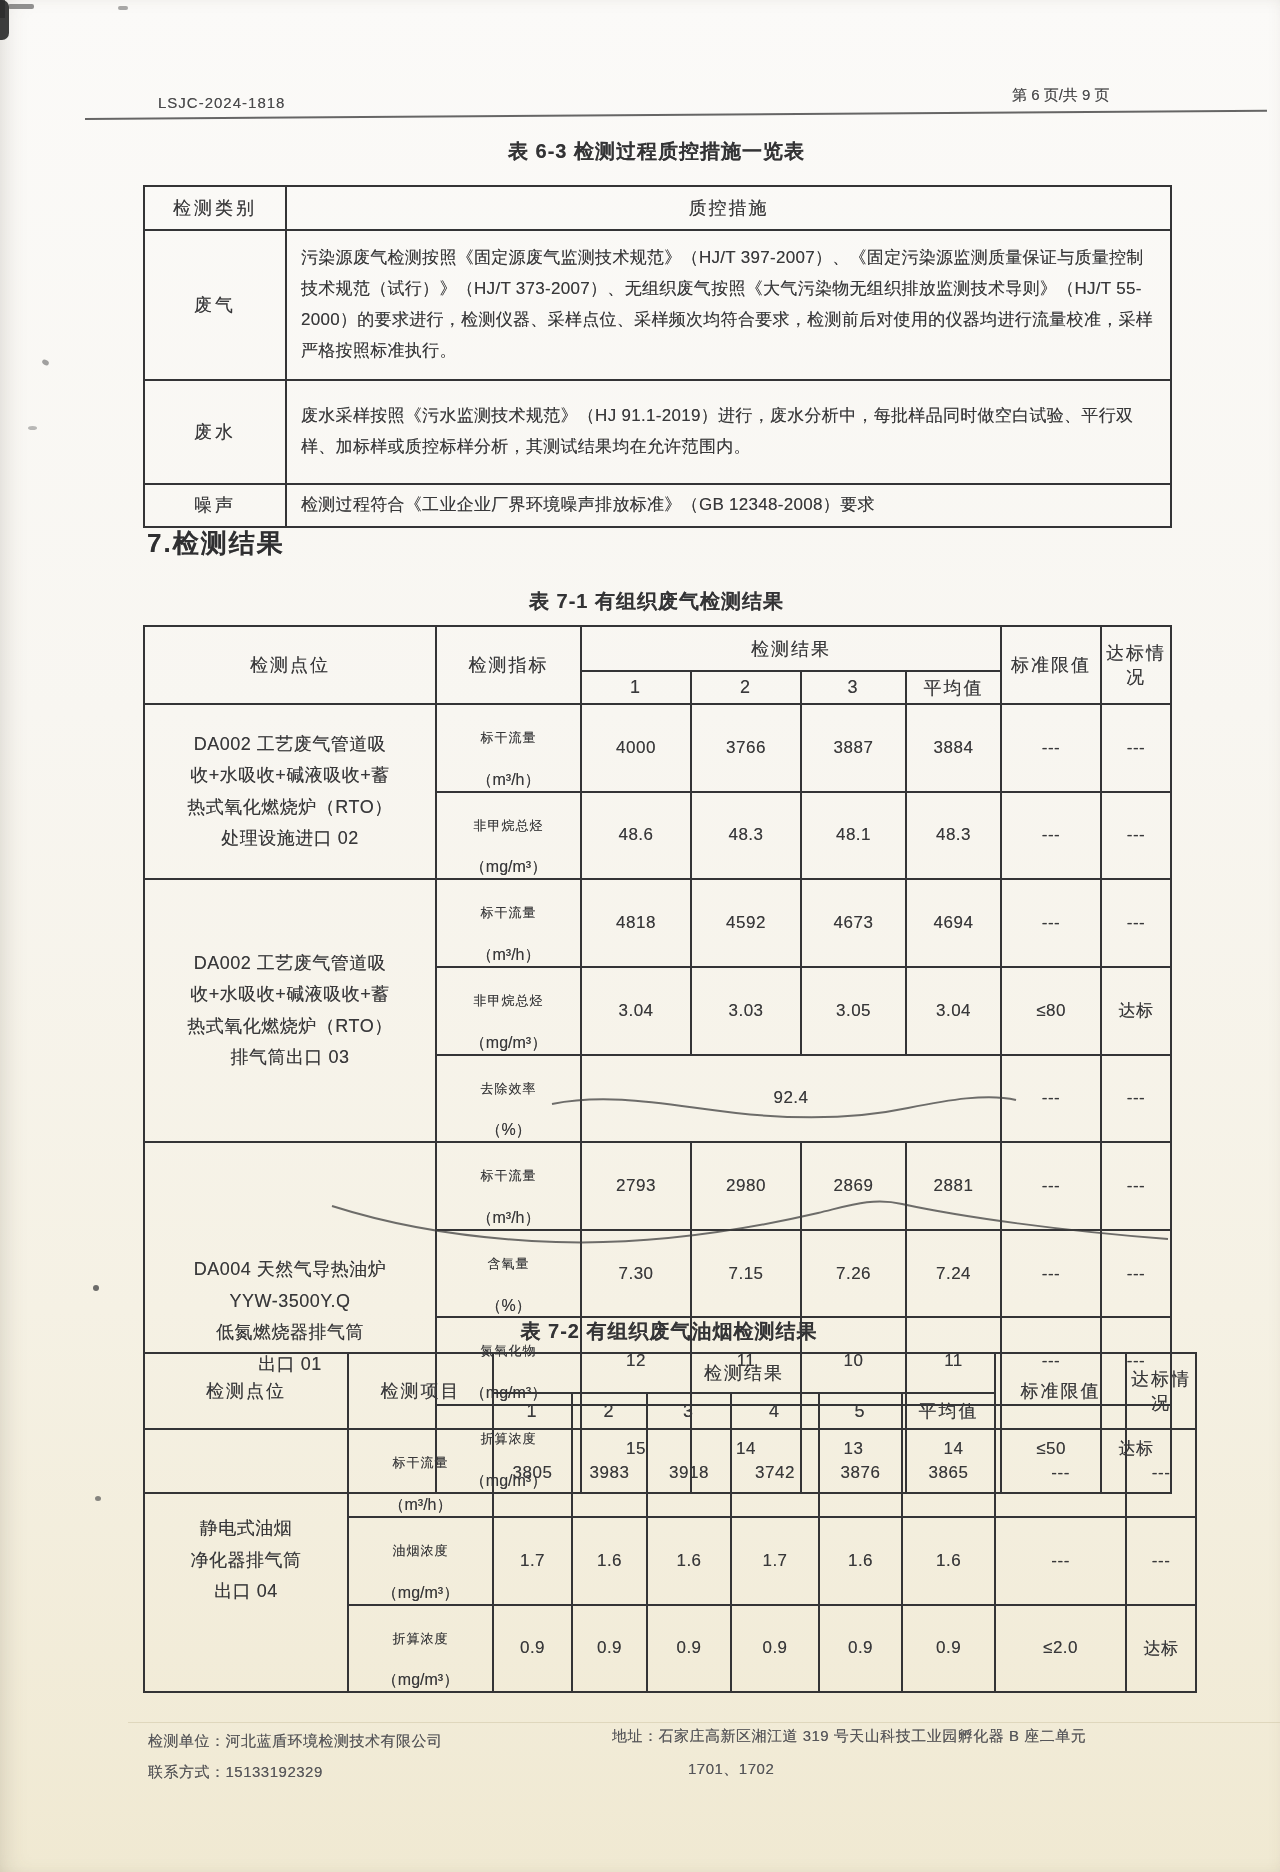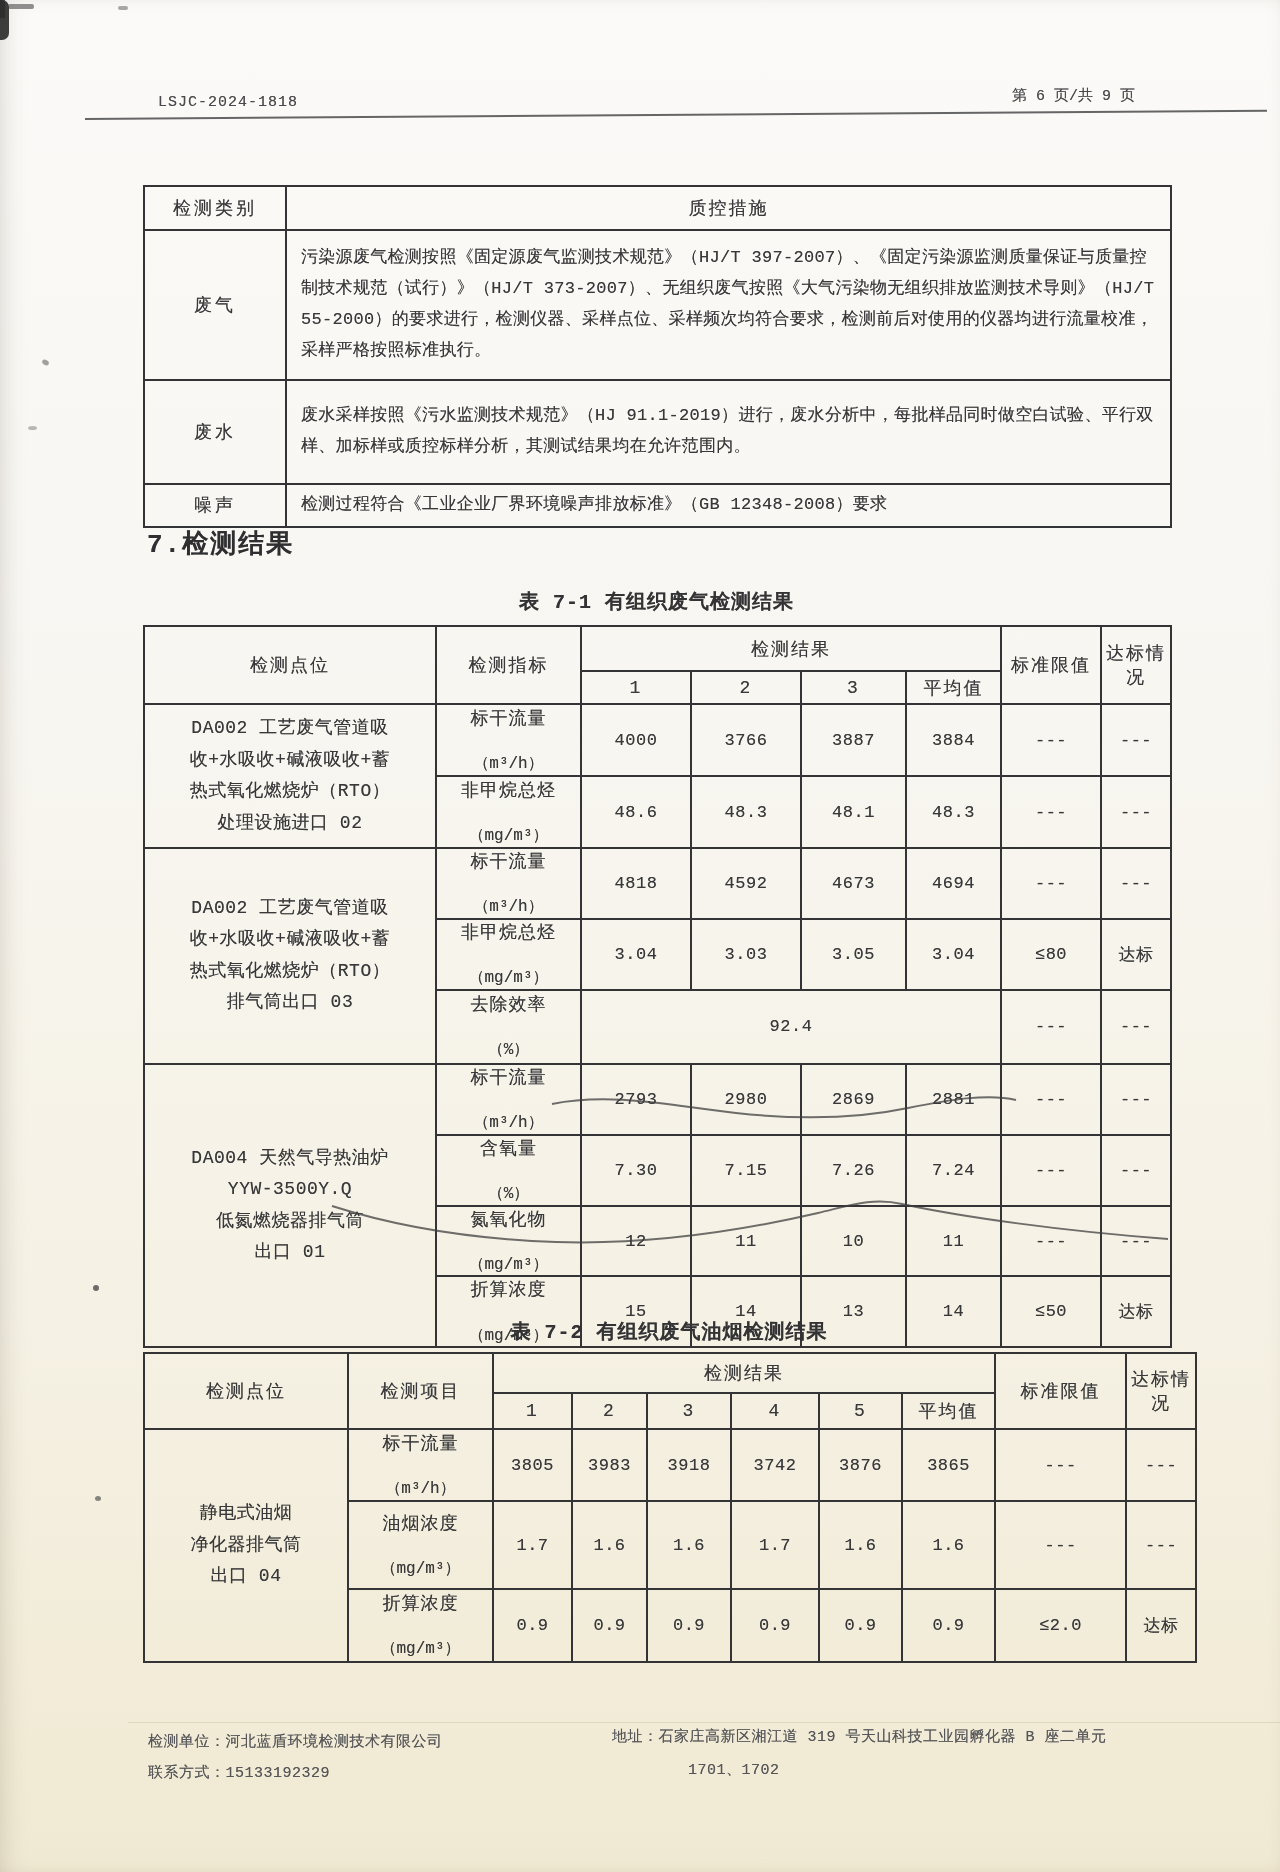--- a/index.html
+++ b/index.html
@@ -3,41 +3,41 @@
 <meta charset="utf-8">
 <style>
   html,body{margin:0;padding:0;background:#888;}
   .sheet{
     position:relative;
     width:1280px;height:1872px;
     margin:0 auto;
     overflow:hidden;
     background:linear-gradient(180deg,#fbfaf8 0%,#f8f6f1 38%,#f5f1e4 70%,#f0e9d2 100%);
     box-shadow:inset 14px 0 30px -18px rgba(80,70,50,.28), inset -6px 0 20px -14px rgba(80,70,50,.15);
-    font-family:Liberation Mono, monospace;
+    font-family:Liberation Sans, sans-serif;
     color:#38383a;
     text-shadow:0 0 .6px rgba(55,55,55,.55);
   }
   .abs{position:absolute;}
   
   .report-no{top:94px;left:158px;font-size:15px;letter-spacing:1px;color:#4a4a4c;}
   .page-info{top:86px;left:1012px;font-size:15px;color:#4a4a4c;}
   .header-rule{top:118px;left:85px;width:1182px;height:2px;background:#4b4b4b;transform:rotate(-0.4deg);transform-origin:left center;opacity:.85;}
   
   .tbl-title{font-size:20px;font-weight:700;text-align:center;letter-spacing:1px;color:#333335;}
   .t63-title{top:138px;left:143px;width:1027px;}
   .t71-title{top:588px;left:143px;width:1027px;}
   .t72-title{top:1318px;left:143px;width:1052px;}
   .sec-heading{top:526px;left:147px;font-size:26px;font-weight:700;letter-spacing:2px;color:#2f2f31;}
   
   table{border-collapse:collapse;table-layout:fixed;}
   td,th{border:2px solid #343436;padding:0;font-weight:400;vertical-align:middle;text-align:center;overflow:hidden;}
   th{font-size:18px;letter-spacing:2px;color:#39393b;}
   .num{font-size:17px;letter-spacing:.5px;}
-  .ind-name{font-size:18px;letter-spacing:1px;line-height:1.45;}
+  .ind-name{font-size:13px;letter-spacing:1px;line-height:1.45;margin-top:24px;}
   .ind-unit{font-size:16px;line-height:1.3;margin-top:22px;}
   .point-cell{font-size:18px;line-height:1.75;letter-spacing:.5px;white-space:pre-line;padding:4px 10px;}
   
   .t63{top:185px;left:143px;width:1027px;}
   .t63 .measure{text-align:left;font-size:17px;line-height:1.82;padding:5px 14px;letter-spacing:.3px;}
   .t63 .cat{font-size:18px;letter-spacing:3px;}
   
   .t71{top:625px;left:143px;width:1027px;}
   
   .t72{top:1352px;left:143px;width:1052px;}
@@ -63,20 +63,21 @@
 </style>
 </head>
 <body>
 
 <div class="sheet">
 
   <div class="abs report-no">LSJC-2024-1818</div>
   <div class="abs page-info">第 6 页/共 9 页</div>
   <div class="abs header-rule"></div>
 
+  <div class="abs tbl-title t63-title">表 6-3 检测过程质控措施一览表</div>
   <table class="abs t63">
     <colgroup>
         <col style="width:142px">
         <col style="width:885px">
       </colgroup>
     <tbody>
         <tr style="height:44px">
       <th class="cat">检测类别</th>
       <th>质控措施</th>
     </tr>

